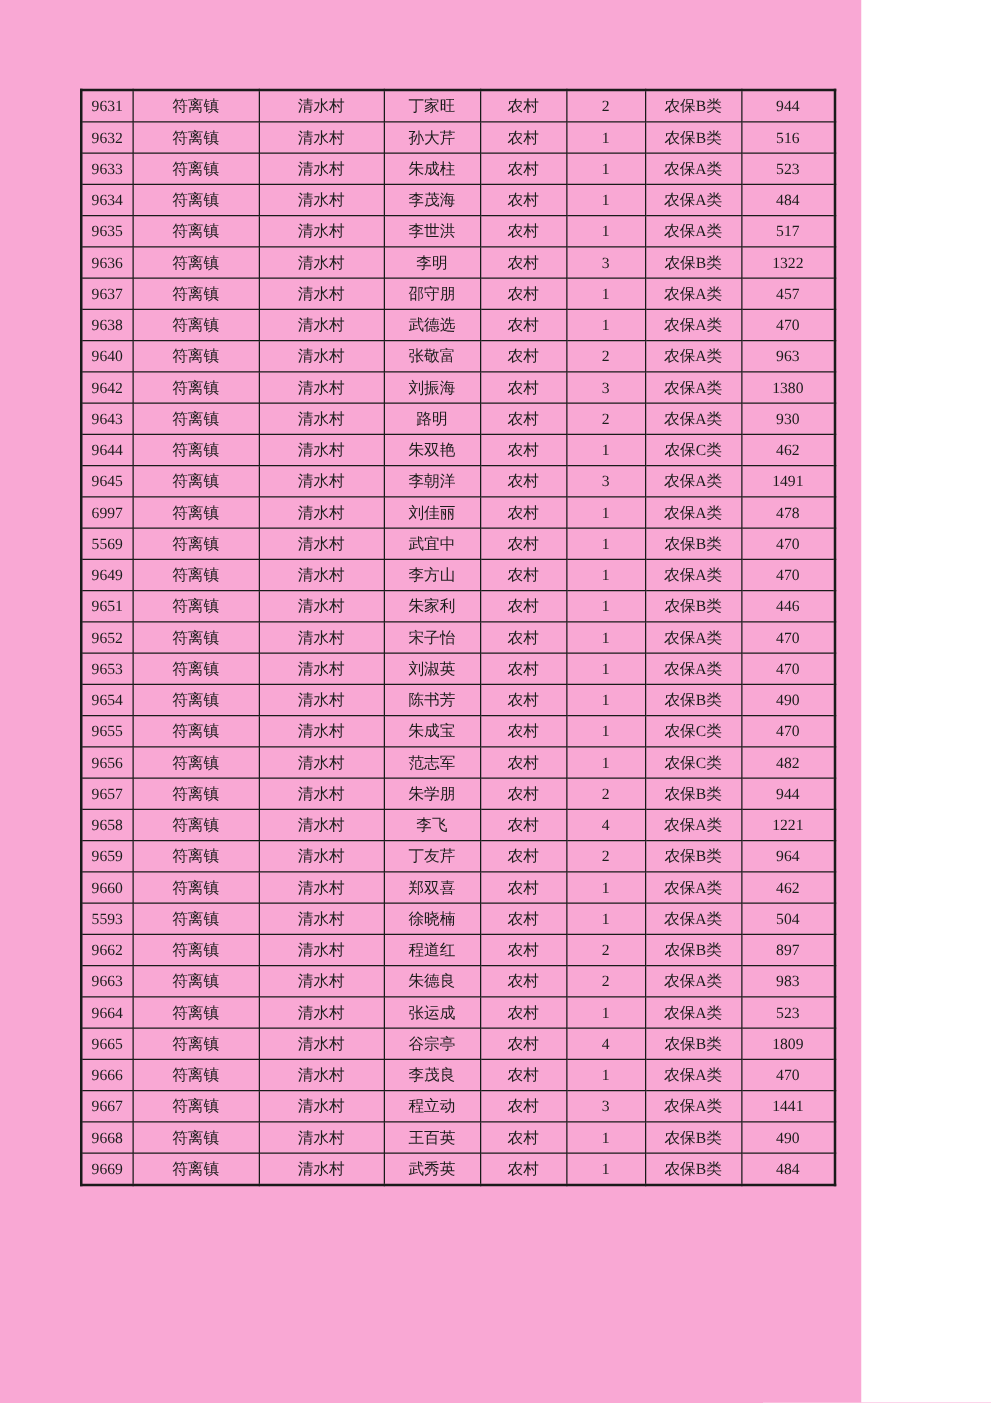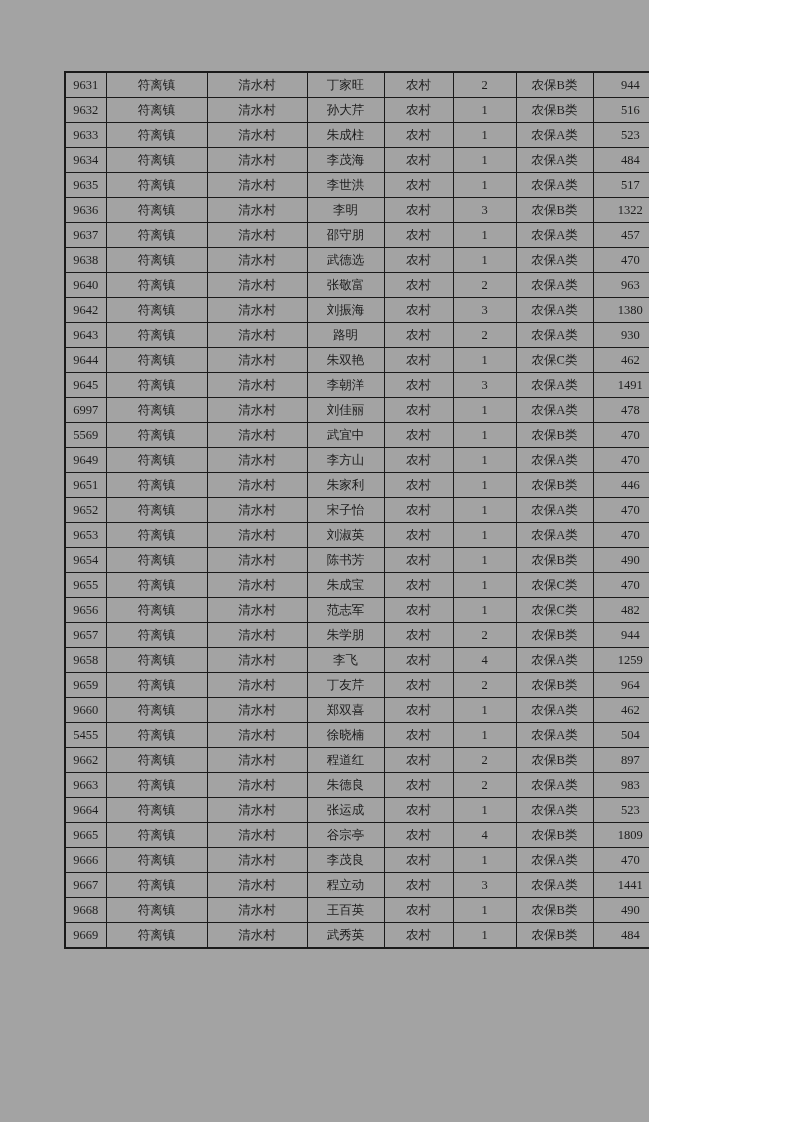--- a/index.html
+++ b/index.html
@@ -9,22 +9,23 @@
   body {
     width: 793px;
     height: 1122px;
     background: #ffffff;
     font-family: "Liberation Serif", "DejaVu Serif", serif;
   }
   .sheet {
     position: relative;
     width: 649px;
     height: 1122px;
-    background: #a3a3a3;
+    background: #f9a8d4;
     overflow: hidden;
+    padding-left: 40px;
   }
   table.roster {
     position: absolute;
     left: 64px;
     top: 71px;
     width: 605px;
     border-collapse: collapse;
     table-layout: fixed;
     border: 2px solid #1a1a1a;
   }
@@ -288,21 +289,21 @@
         <td>944</td>
       </tr>
         <tr>
         <td>9658</td>
         <td>符离镇</td>
         <td>清水村</td>
         <td>李飞</td>
         <td>农村</td>
         <td>4</td>
         <td>农保A类</td>
-        <td>1259</td>
+        <td>1221</td>
       </tr>
         <tr>
         <td>9659</td>
         <td>符离镇</td>
         <td>清水村</td>
         <td>丁友芹</td>
         <td>农村</td>
         <td>2</td>
         <td>农保B类</td>
         <td>964</td>
@@ -311,21 +312,21 @@
         <td>9660</td>
         <td>符离镇</td>
         <td>清水村</td>
         <td>郑双喜</td>
         <td>农村</td>
         <td>1</td>
         <td>农保A类</td>
         <td>462</td>
       </tr>
         <tr>
-        <td>5455</td>
+        <td>5593</td>
         <td>符离镇</td>
         <td>清水村</td>
         <td>徐晓楠</td>
         <td>农村</td>
         <td>1</td>
         <td>农保A类</td>
         <td>504</td>
       </tr>
         <tr>
         <td>9662</td>

